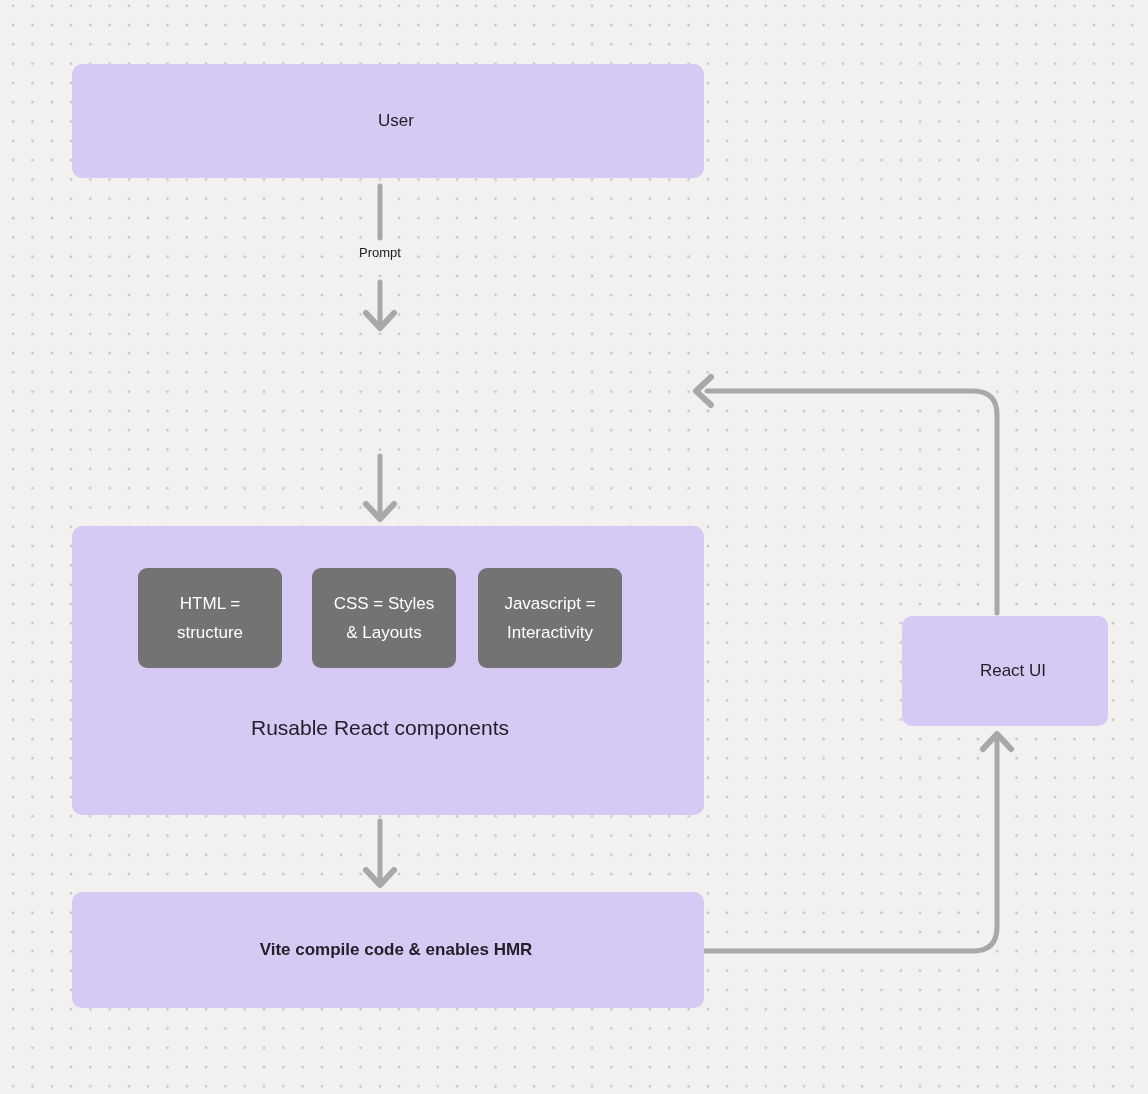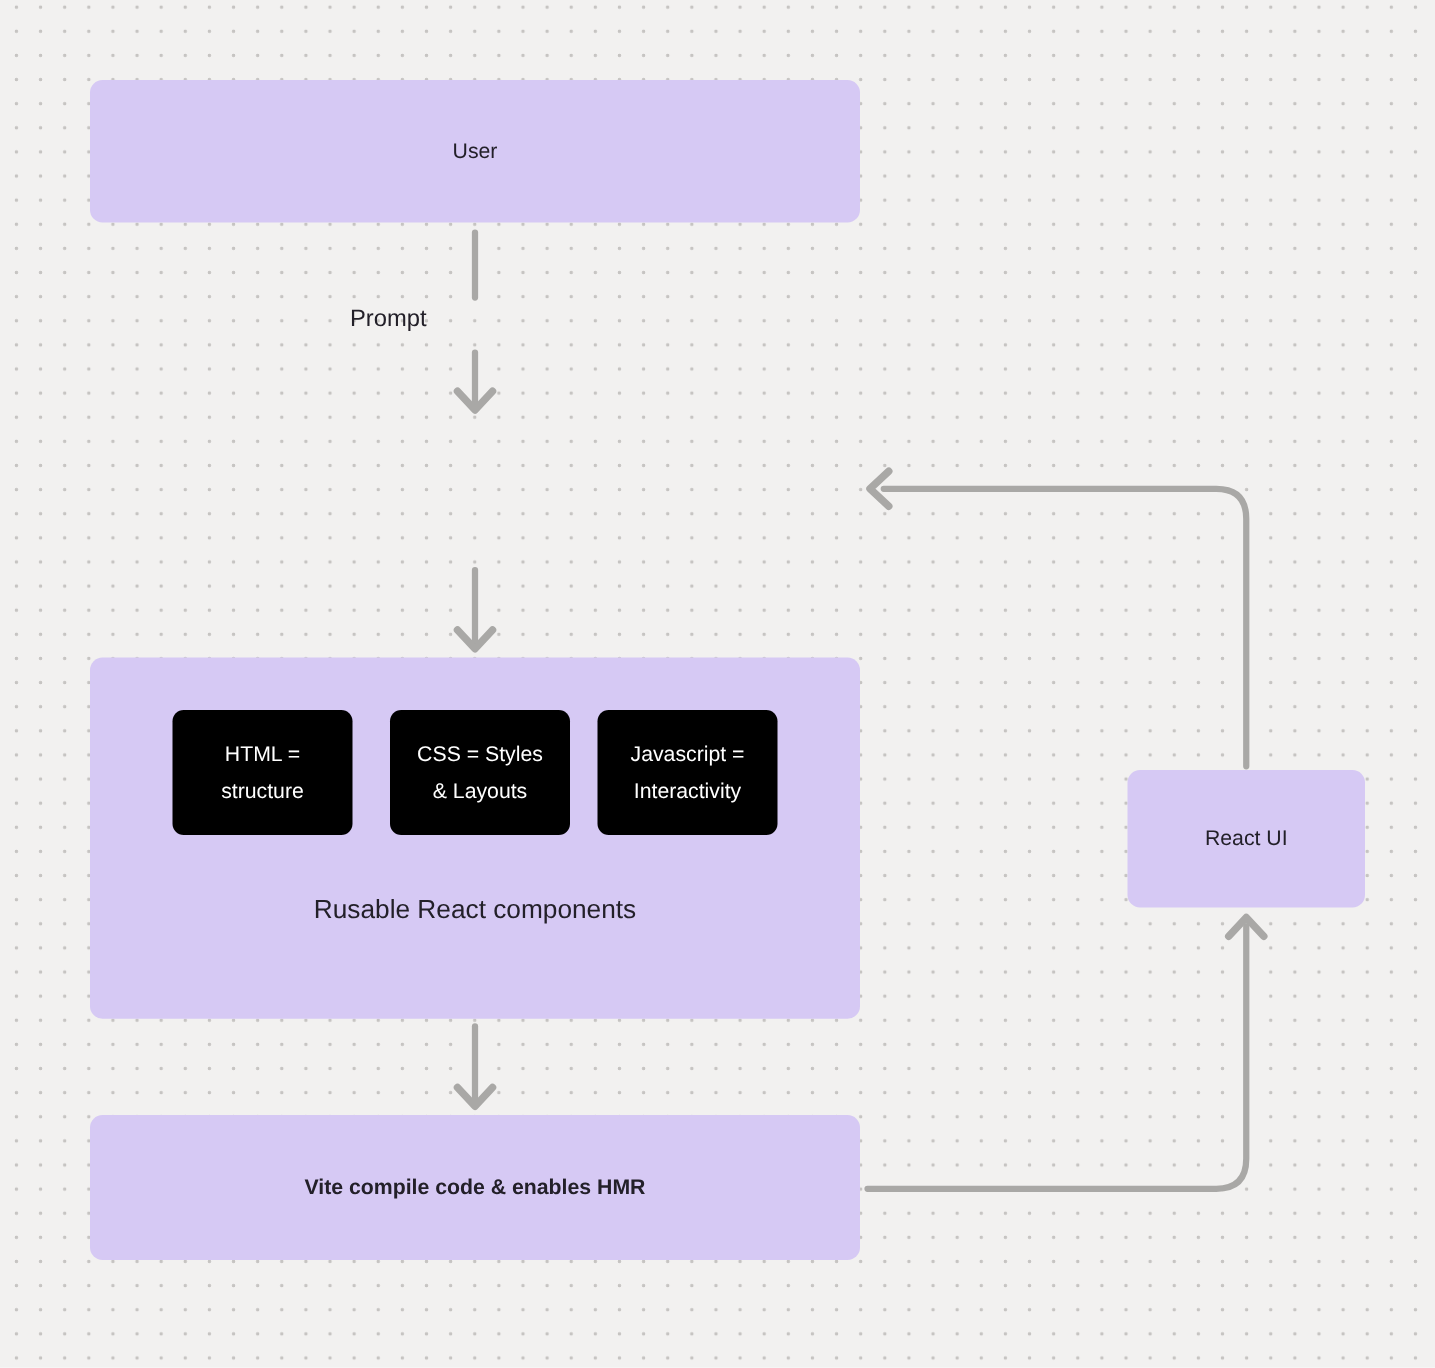--- a/index.html
+++ b/index.html
@@ -36,32 +36,33 @@
     position: absolute;
     background: #d6c9f4;
     border-radius: 10px;
     display: flex;
     align-items: center;
     justify-content: center;
     color: #232029;
     font-size: 17px;
     font-weight: 400;
     text-align: center;
+    padding-left: 16px;
   }
   .node-user            { left: 72px;  top: 64px;  width: 616px; height: 114px; }
   .node-web-application { left: 72px;  top: 334px; width: 616px; height: 114px; }
   .node-components      { left: 72px;  top: 526px; width: 616px; height: 289px; display: block; }
   .node-vite            { left: 72px;  top: 892px; width: 616px; height: 116px; font-weight: bold; }
   .node-render-ui       { left: 902px; top: 616px; width: 190px; height: 110px; }
   .chip {
     position: absolute;
     top: 42px;
     width: 144px;
     height: 100px;
-    background: #000000;
+    background: #737373;
     border-radius: 9px;
     display: flex;
     align-items: center;
     justify-content: center;
     color: #ffffff;
     font-size: 17px;
     font-weight: 500;
     line-height: 29px;
     text-align: center;
     white-space: pre-line;
@@ -77,22 +78,23 @@
     text-align: center;
     color: #232029;
     font-size: 21px;
     font-weight: 400;
   }
   .edge-label {
     position: absolute;
     left: 280px;
     top: 245px;
     width: 200px;
+    text-align: center;
     color: #232029;
-    font-size: 19px;
+    font-size: 13px;
     font-weight: 400;
   }
 </style>
 </head>
 <body>
 
 <div class="canvas">
 
   <svg class="connector-layer" width="1148" height="1094" viewBox="0 0 1148 1094" aria-hidden="true">
     <g>

